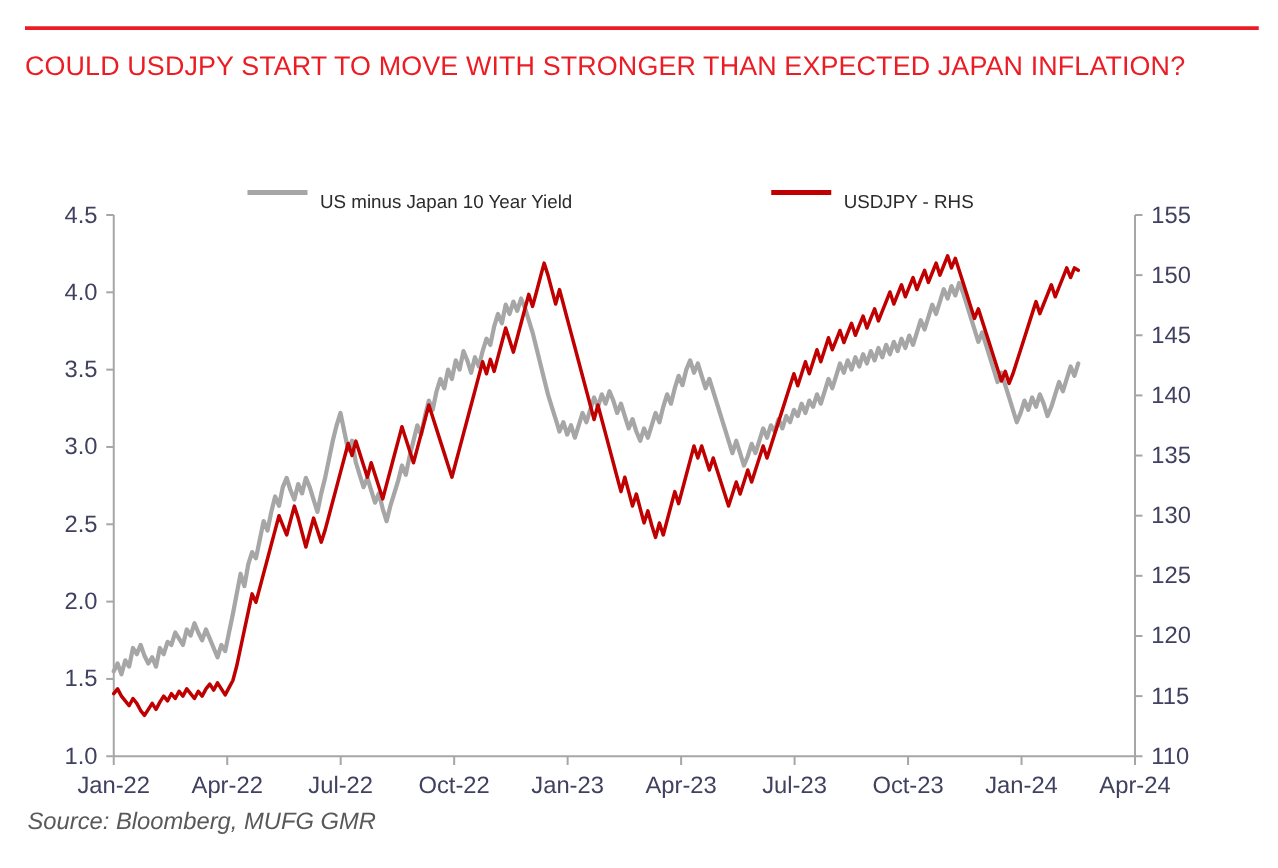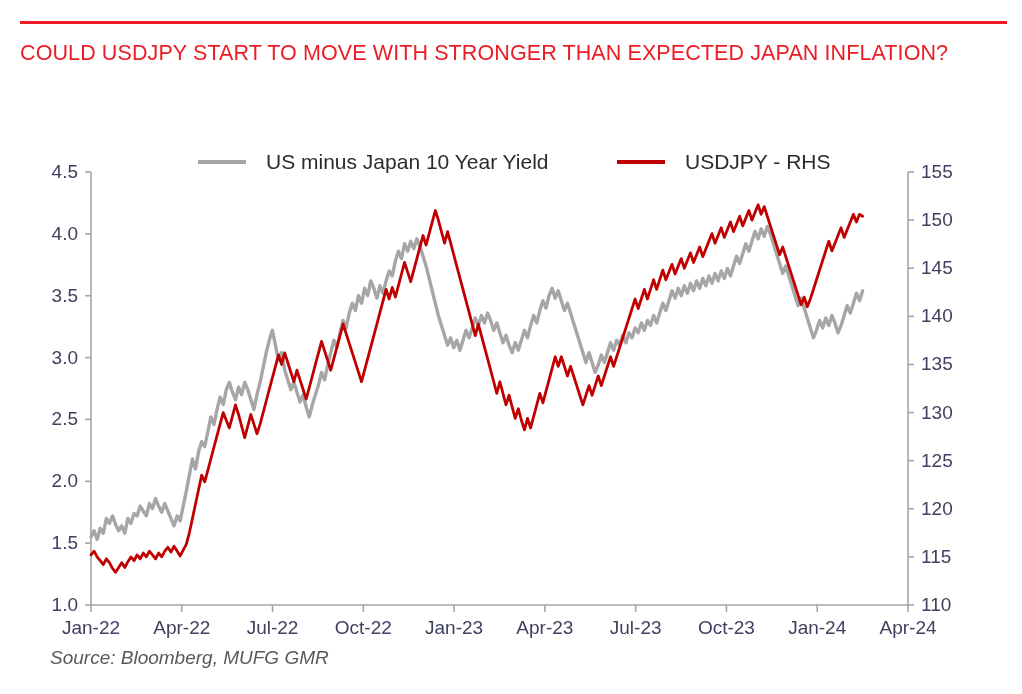--- a/index.html
+++ b/index.html
@@ -58,23 +58,23 @@
     position: absolute;
     top: 152px;
     left: 0;
     width: 1022px;
     height: 26px;
     pointer-events: none;
   }
   .legend-entry {
     position: absolute;
     display: flex;
-    align-items: center;
-    gap: 20px;
-    font-size: 21px;
+    align-items: flex-start;
+    gap: 10px;
+    font-size: 15px;
     color: #2b2b2b;
     white-space: nowrap;
   }
   .legend-entry.e0 { left: 198px; top: 0px; }
   .legend-entry.e1 { left: 617px; top: 0px; }
   .legend-swatch {
     display: inline-block;
     width: 48px;
     height: 4px;
     border-radius: 0px;
@@ -82,21 +82,20 @@
   .legend-label { line-height: 20px; }
   
   .source {
     position: absolute;
     left: 22px;
     top: 647px;
     font-size: 19px;
     font-style: italic;
     color: #595959;
     font-family: "Liberation Sans", sans-serif;
-    margin-left: 28px;
   }
   text { font-family: "Liberation Sans", sans-serif; }
 </style>
 </head>
 <body>
 
 <div id="page">
 
   <div class="top-rule" style="background: rgb(236, 28, 36);"></div>
 

